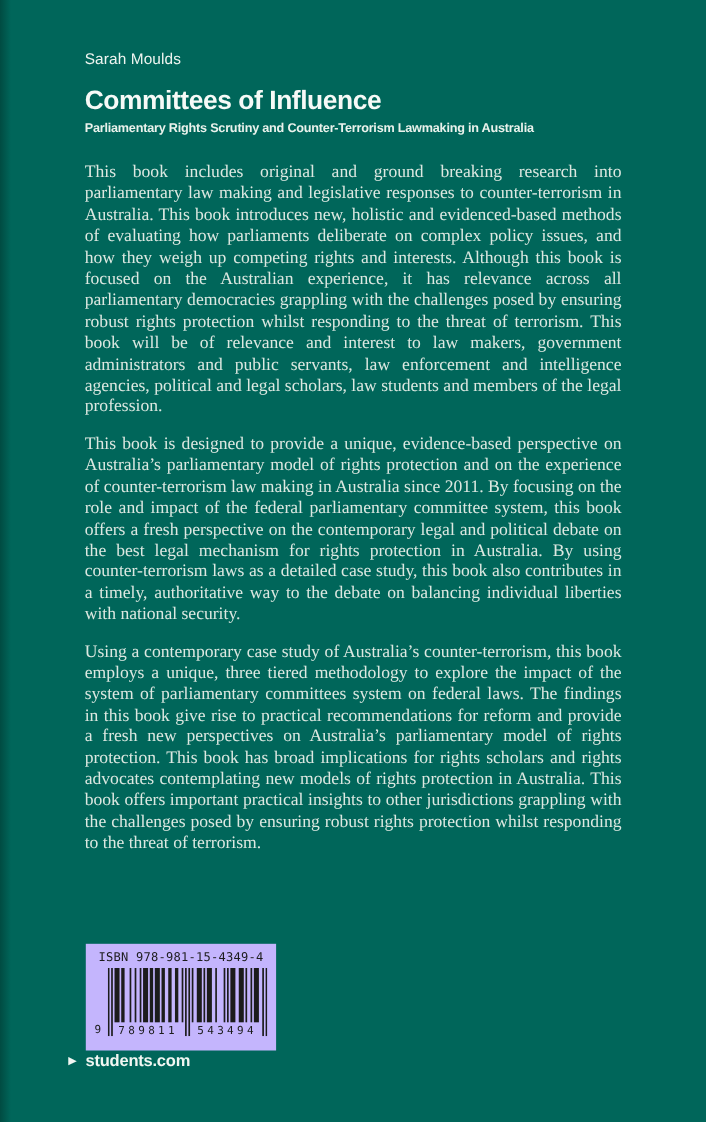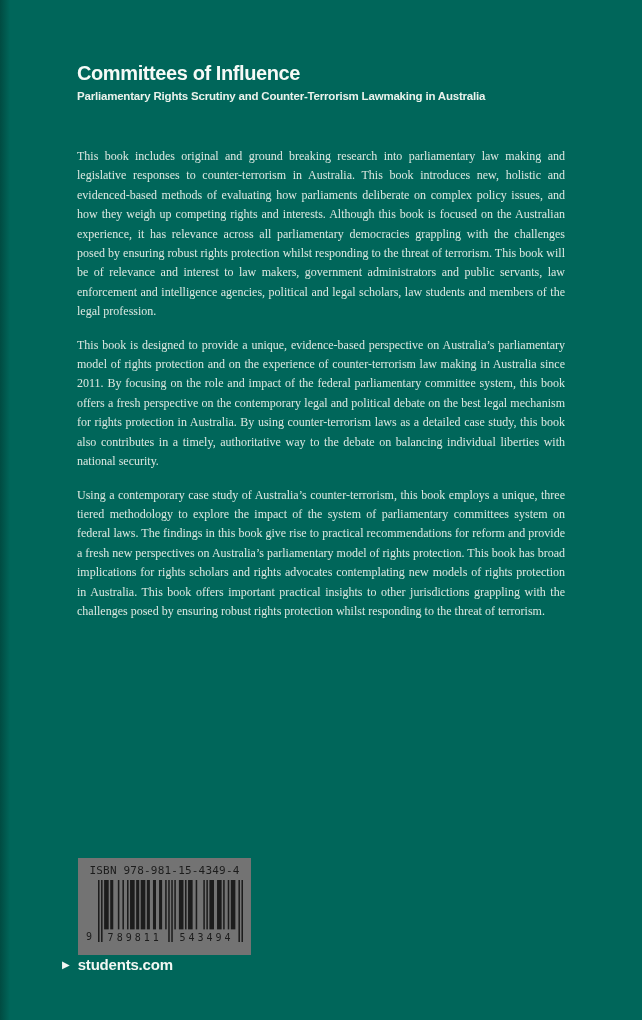--- a/index.html
+++ b/index.html
@@ -33,56 +33,56 @@
     color: #f3f8f4;
   }
   .author {
     font-size: 14px;
     font-weight: 400;
     letter-spacing: 0.1px;
     margin: 0 0 7px 0;
     color: #eef5f0;
   }
   .title {
-    font-size: 20px;
+    font-size: 24px;
     font-weight: 700;
     letter-spacing: -0.4px;
     margin: 17px 0 5px 0;
     color: #f6faf7;
   }
   .subtitle {
     font-size: 11.5px;
     font-weight: 700;
     letter-spacing: -0.2px;
     margin: 0;
     color: #eaf2ec;
   }
 
   .blurb {
     position: absolute;
     left: 77px;
     top: 147px;
     width: 488px;
     color: #dce8e1;
     font-family: "Liberation Serif", serif;
-    font-size: 12px;
+    font-size: 16px;
     line-height: 19.4px;
     text-align: justify;
   }
   .blurb p {
     margin: 0 0 14px 0;
   }
 
   .barcode-box {
     position: absolute;
     left: 78px;
     top: 858px;
     width: 173px;
     height: 97px;
-    background: #737373;
+    background: #c4b5fd;
     box-sizing: border-box;
     padding: 5px 8px 0 8px;
   }
   .isbn-label {
     font-family: "DejaVu Sans Mono", monospace;
     font-size: 11px;
     letter-spacing: 0.2px;
     color: #1c1c1c;
     text-align: center;
     white-space: nowrap;
@@ -150,20 +150,21 @@
     font-weight: 700;
     letter-spacing: -0.2px;
   }
 </style>
 </head>
 <body>
 
 <div class="cover">
 
   <div class="header">
+    <p class="author">Sarah Moulds</p>
     <p class="title">Committees of Influence</p>
     <p class="subtitle">Parliamentary Rights Scrutiny and Counter-Terrorism Lawmaking in Australia</p>
   </div>
 
   <div class="blurb">
     <p>This book includes original and ground breaking research into parliamentary law making and legislative responses to counter-terrorism in Australia. This book introduces new, holistic and evidenced-based methods of evaluating how parliaments deliberate on complex policy issues, and how they weigh up competing rights and interests. Although this book is focused on the Australian experience, it has relevance across all parliamentary democracies grappling with the challenges posed by ensuring robust rights protection whilst responding to the threat of terrorism. This book will be of relevance and interest to law makers, government administrators and public servants, law enforcement and intelligence agencies, political and legal scholars, law students and members of the legal profession.</p>
     <p>This book is designed to provide a unique, evidence-based perspective on Australia’s parliamentary model of rights protection and on the experience of counter-terrorism law making in Australia since 2011. By focusing on the role and impact of the federal parliamentary committee system, this book offers a fresh perspective on the contemporary legal and political debate on the best legal mechanism for rights protection in Australia. By using counter-terrorism laws as a detailed case study, this book also contributes in a timely, authoritative way to the debate on balancing individual liberties with national security.</p>
     <p>Using a contemporary case study of Australia’s counter-terrorism, this book employs a unique, three tiered methodology to explore the impact of the system of parliamentary committees system on federal laws. The findings in this book give rise to practical recommendations for reform and provide a fresh new perspectives on Australia’s parliamentary model of rights protection. This book has broad implications for rights scholars and rights advocates contemplating new models of rights protection in Australia. This book offers important practical insights to other jurisdictions grappling with the challenges posed by ensuring robust rights protection whilst responding to the threat of terrorism.</p>
   </div>
 

